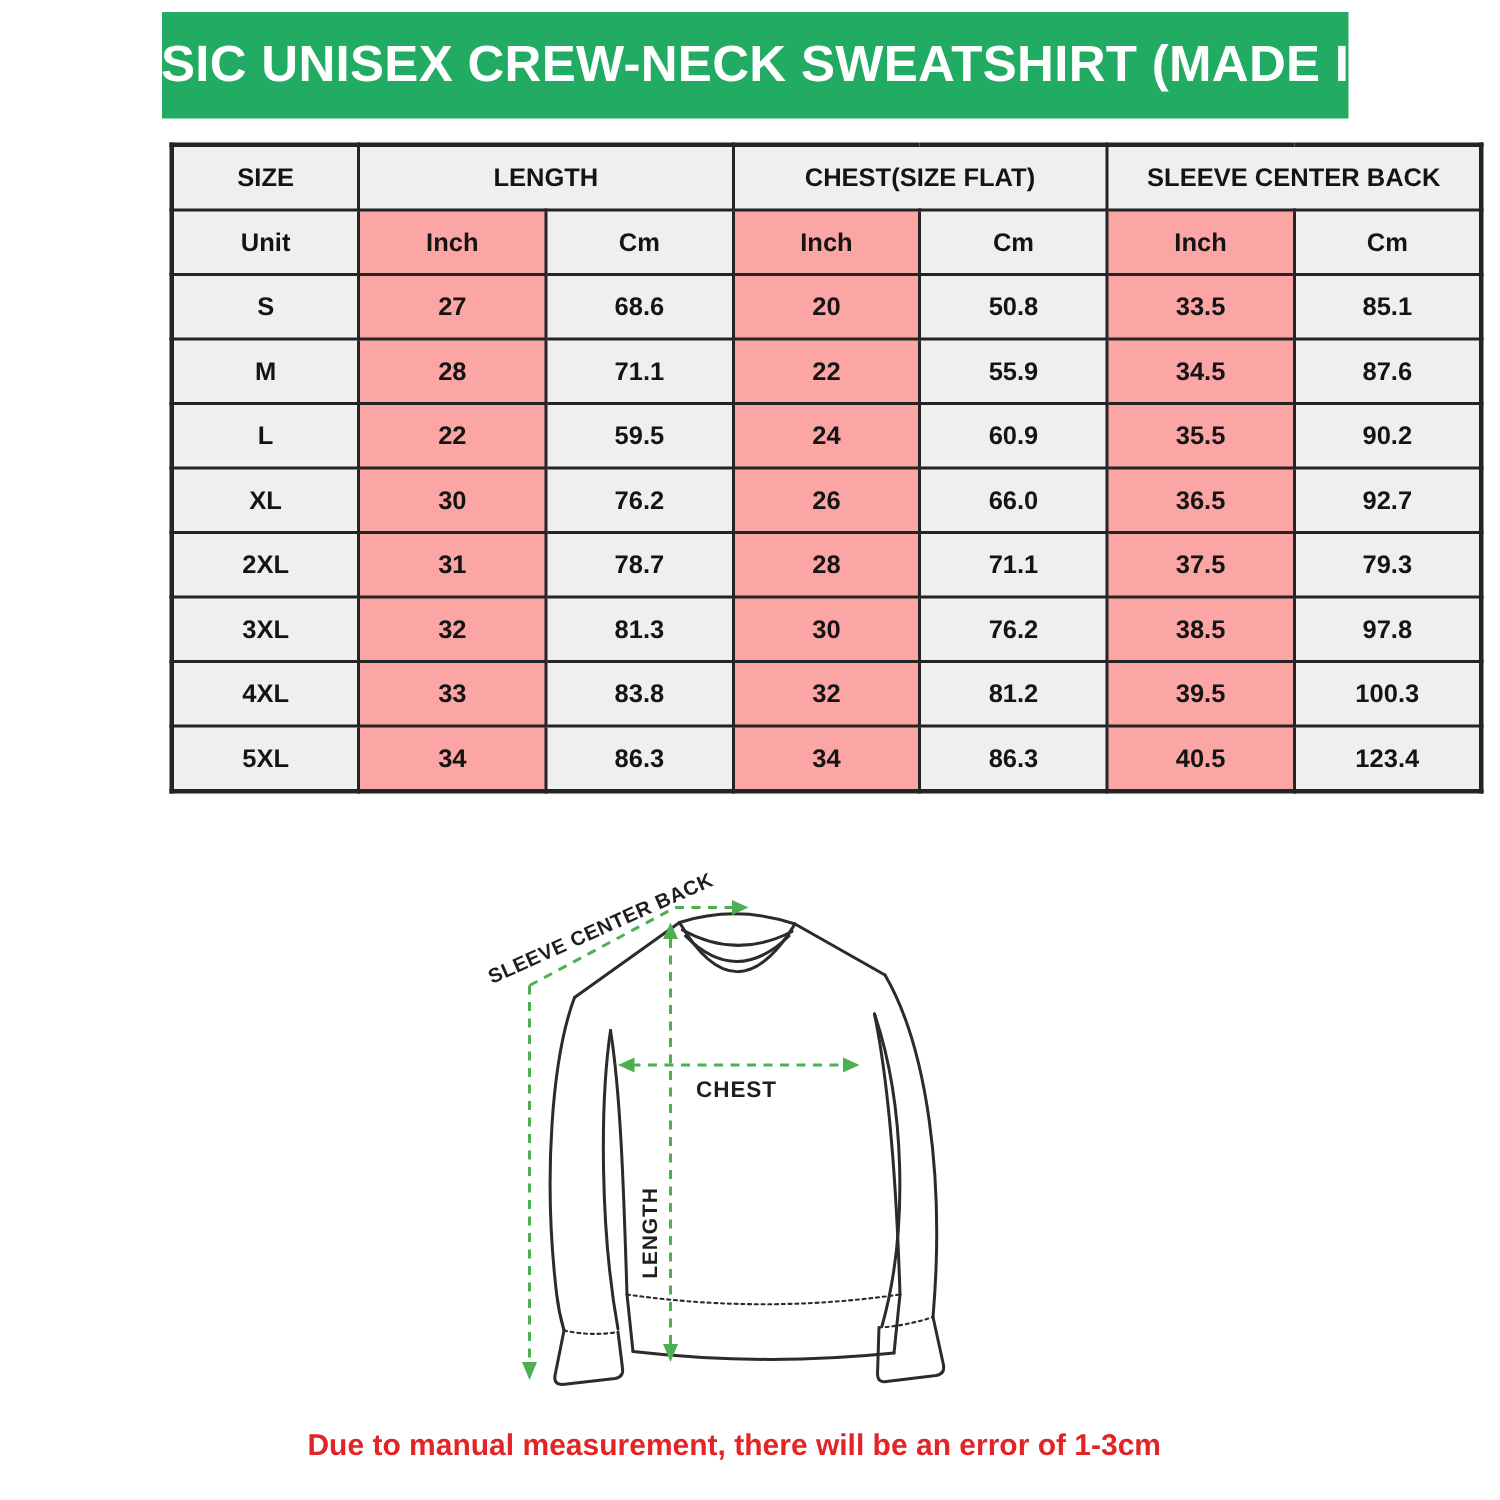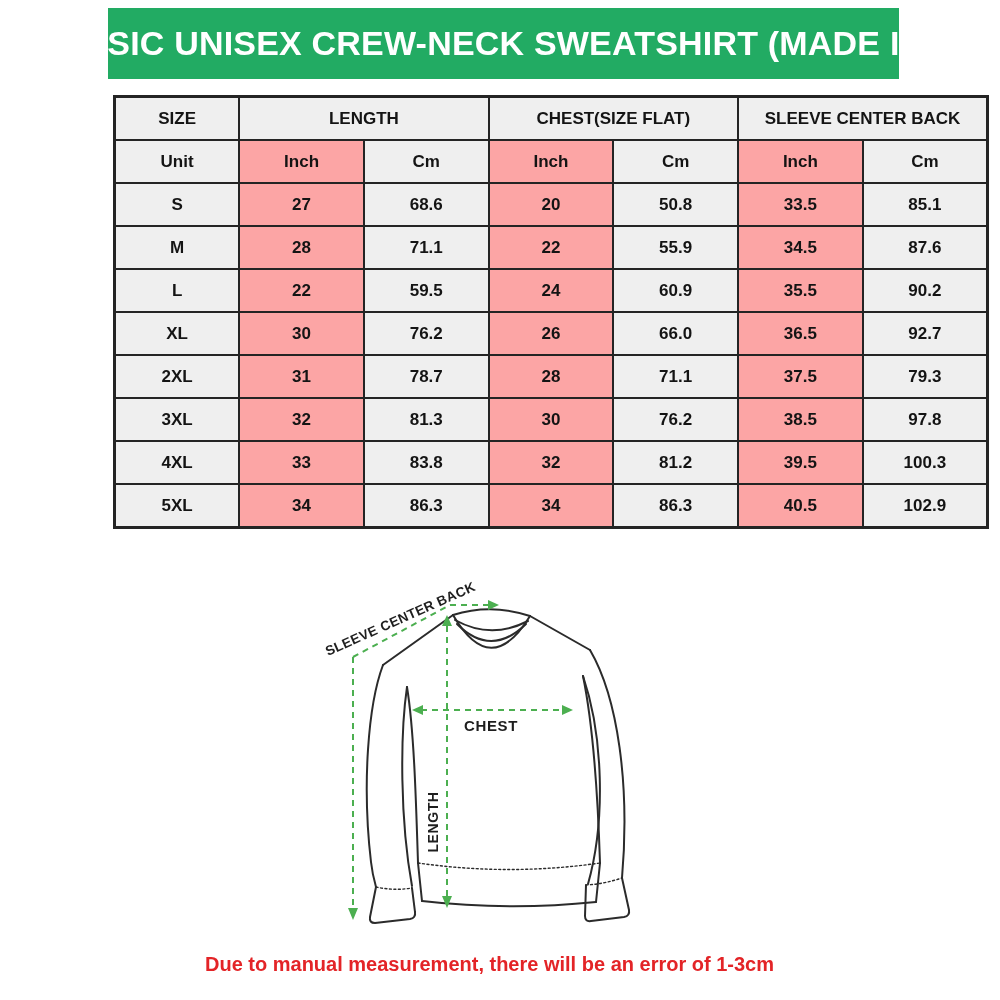--- a/index.html
+++ b/index.html
@@ -130,21 +130,21 @@
         <td class="w">39.5</td>
         <td class="g">100.3</td>
       </tr>
       <tr>
         <td class="g">5XL</td>
         <td class="w">34</td>
         <td class="g">86.3</td>
         <td class="w">34</td>
         <td class="g">86.3</td>
         <td class="w">40.5</td>
-        <td class="g">102.9</td>
+        <td class="g">123.4</td>
       </tr>
     </tbody>
 </table>
 
 <div class="diagram-wrap">
   <svg viewBox="0 0 360 360" width="360" height="360" xmlns="http://www.w3.org/2000/svg">
     <g class="garment">
 
       <path d="M133,35 L63,85"></path>
       <path d="M210,36 L270,70"></path>

